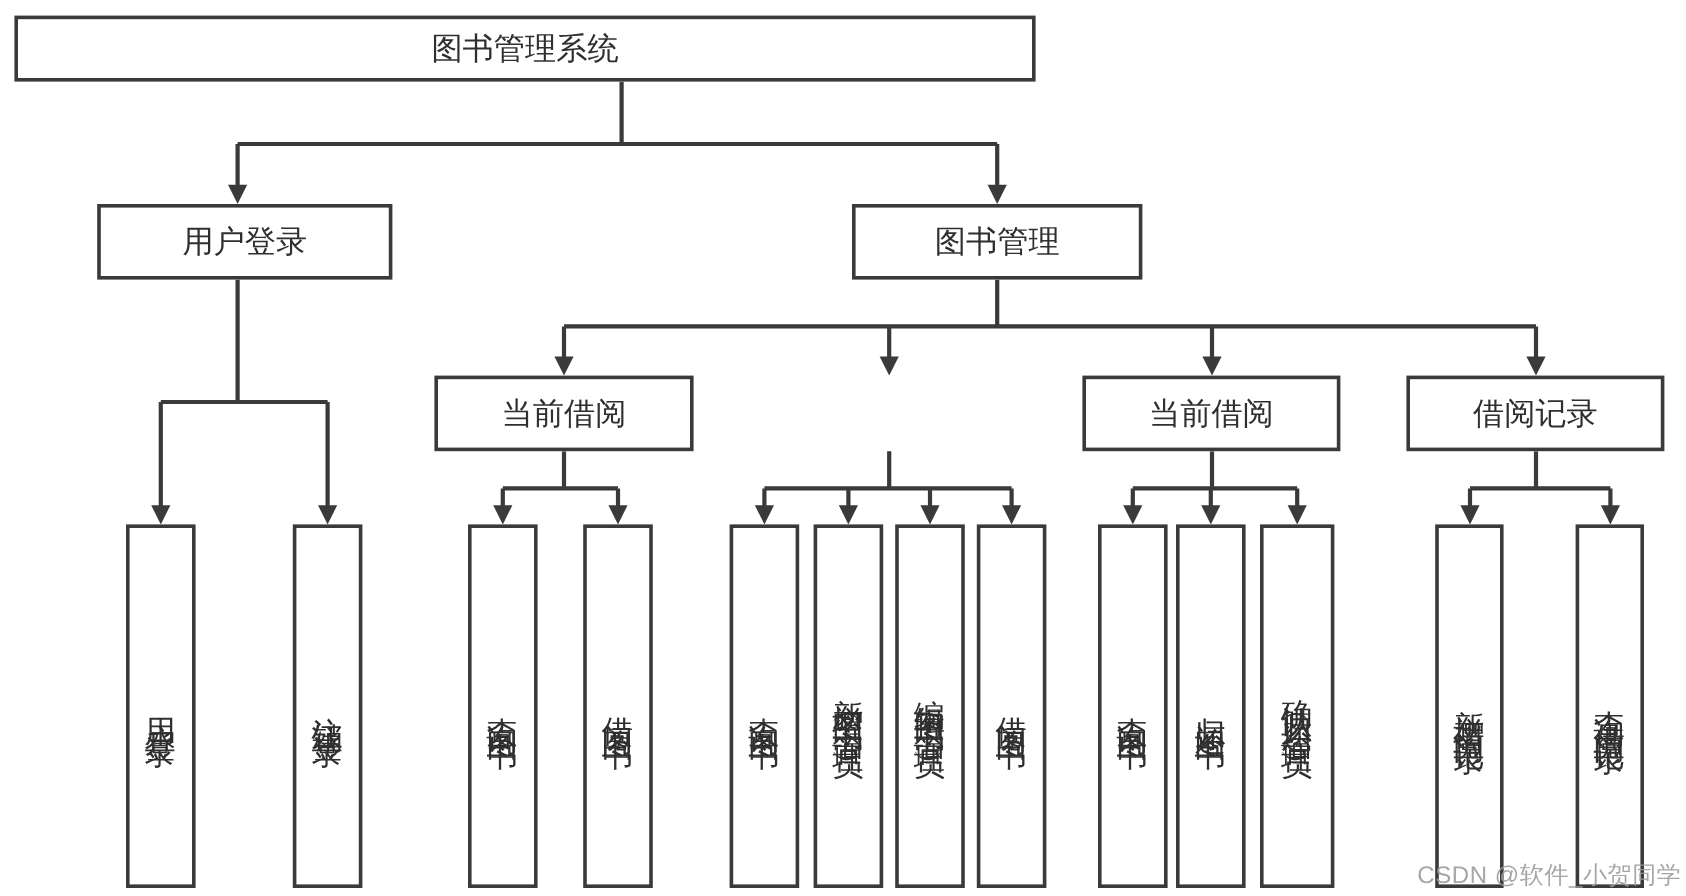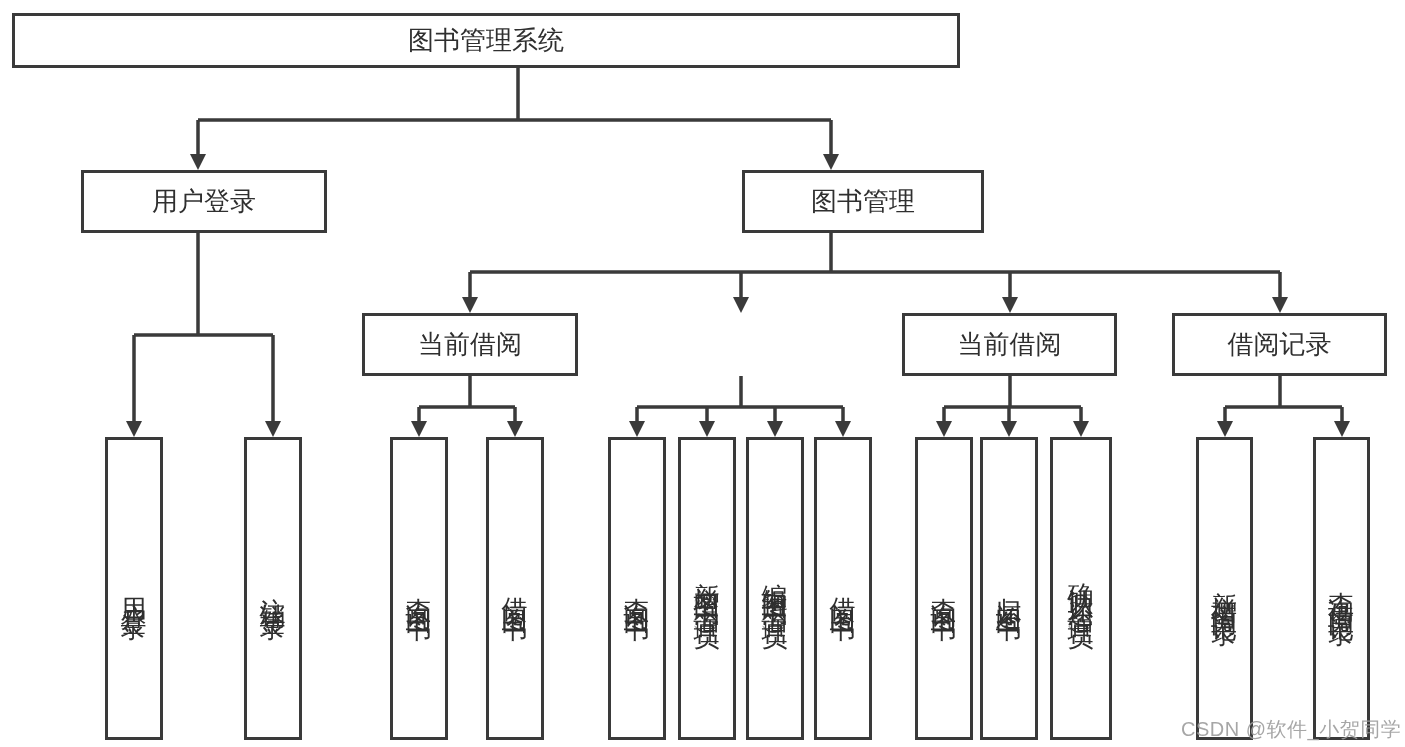--- a/index.html
+++ b/index.html
@@ -85,24 +85,24 @@
       <polygon points="767,421 783,421 775,437"></polygon>
       <polygon points="835,421 851,421 843,437"></polygon>
       <polygon points="936,421 952,421 944,437"></polygon>
       <polygon points="1001,421 1017,421 1009,437"></polygon>
       <polygon points="1073,421 1089,421 1081,437"></polygon>
       <polygon points="1217,421 1233,421 1225,437"></polygon>
       <polygon points="1334,421 1350,421 1342,437"></polygon>
     </g>
   </svg>
 
-  <div class="node" style="left:12px; top:13px; width:948px; height:55px;">图书管理系统</div>
+  <div class="node" style="left:12px; top:13px; width:851px; height:55px;">图书管理系统</div>
 
   <div class="node" style="left:81px; top:170px; width:246px; height:63px;">用户登录</div>
-  <div class="node" style="left:710px; top:170px; width:242px; height:63px;margin-left:32px;">图书管理</div>
+  <div class="node" style="left:710px; top:170px; width:242px; height:63px;">图书管理</div>
 
   <div class="node" style="left:362px; top:313px; width:216px; height:63px;">当前借阅</div>
   <div class="node" style="left:902px; top:313px; width:215px; height:63px;">当前借阅</div>
   <div class="node" style="left:1172px; top:313px; width:215px; height:63px;">借阅记录</div>
 
   <div class="node leaf" style="left:105px; top:437px; width:58px; height:303px;">用户登录</div>
   <div class="node leaf" style="left:244px; top:437px; width:58px; height:303px;">注销登录</div>
 
   <div class="node leaf" style="left:390px; top:437px; width:58px; height:303px;">查询图书</div>
   <div class="node leaf" style="left:486px; top:437px; width:58px; height:303px;">借阅图书</div>

